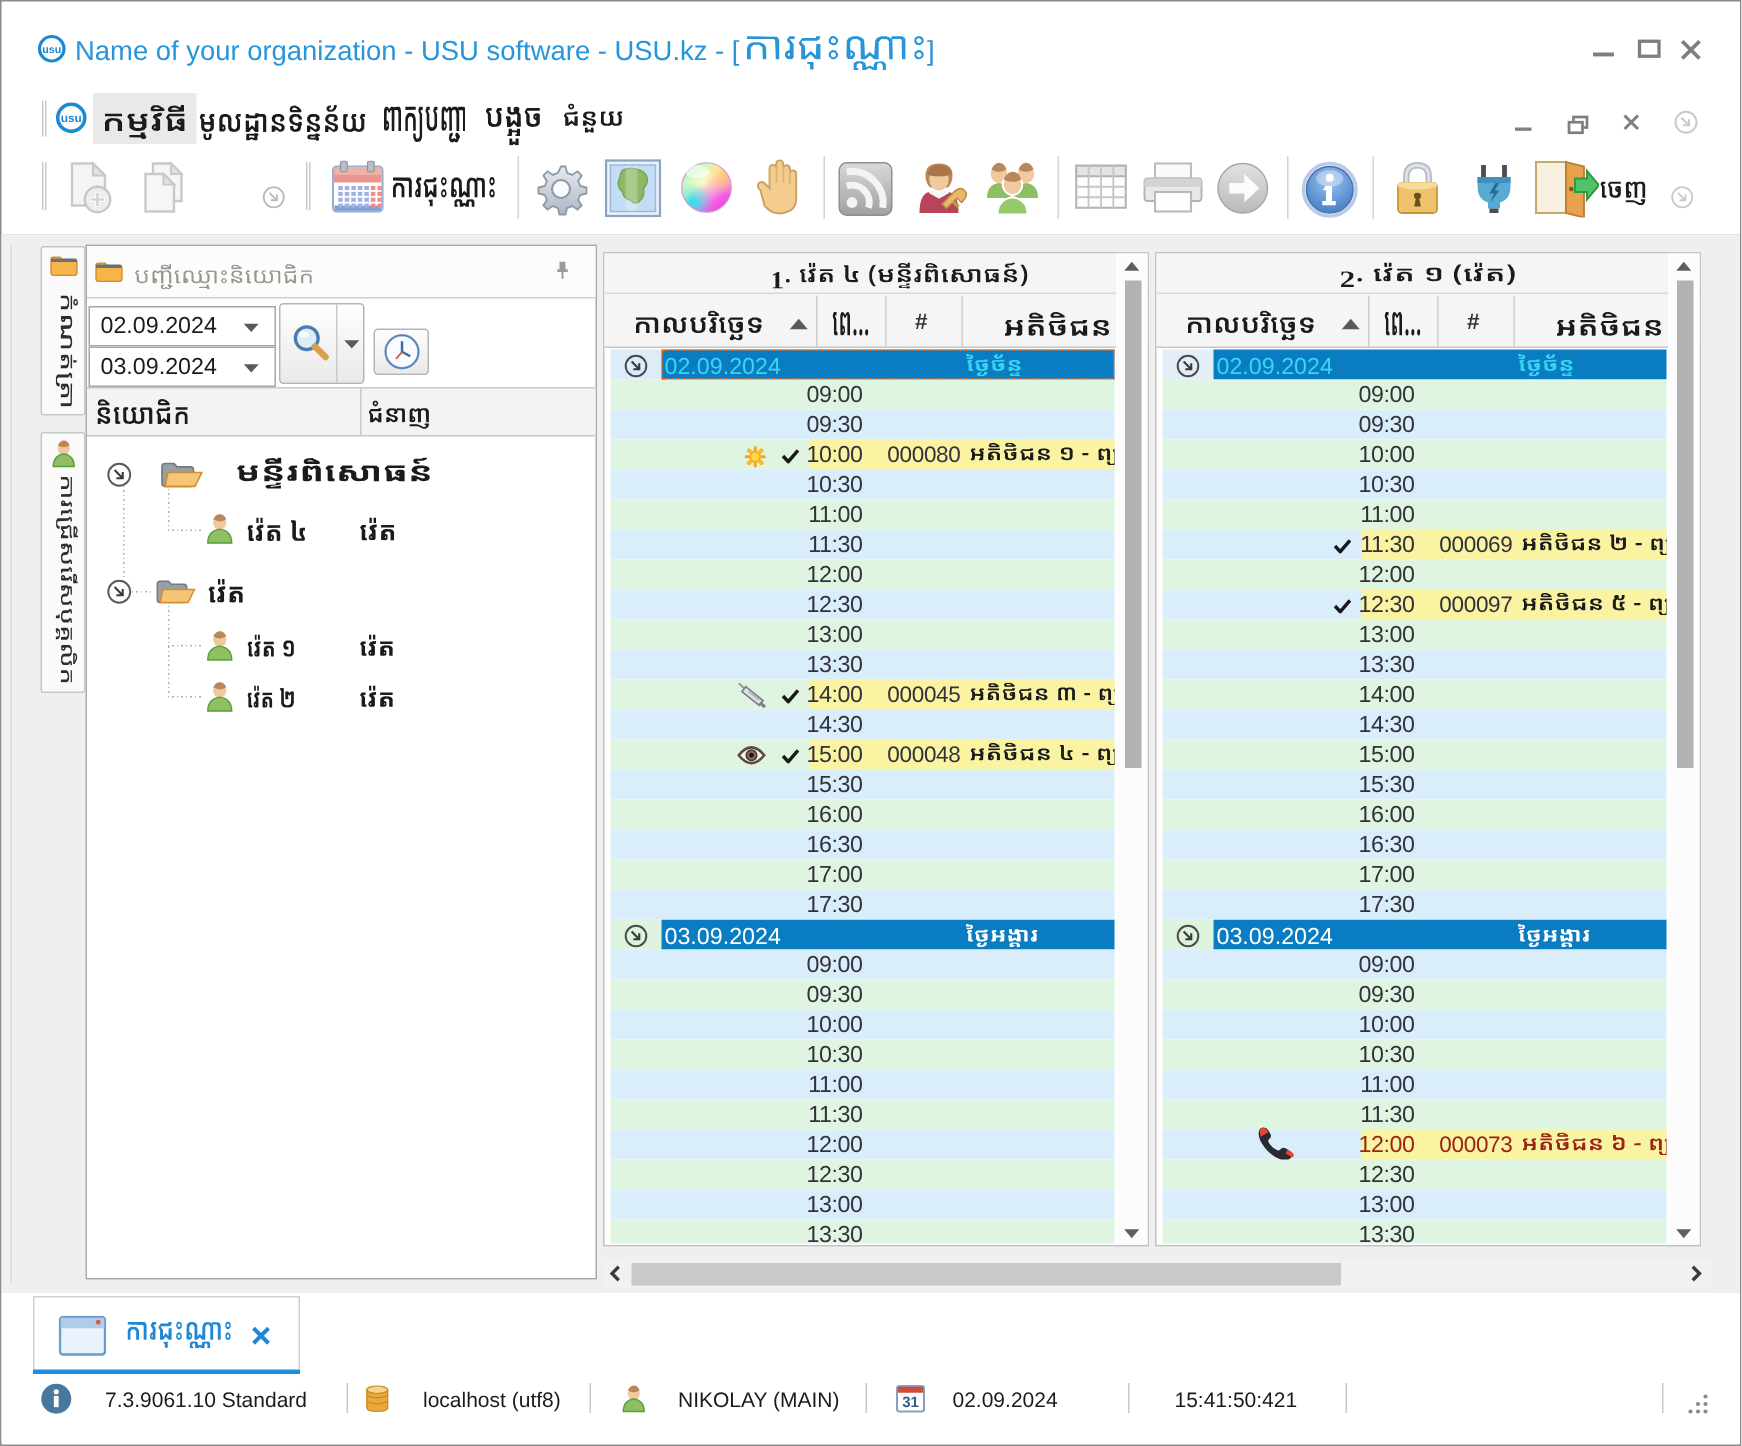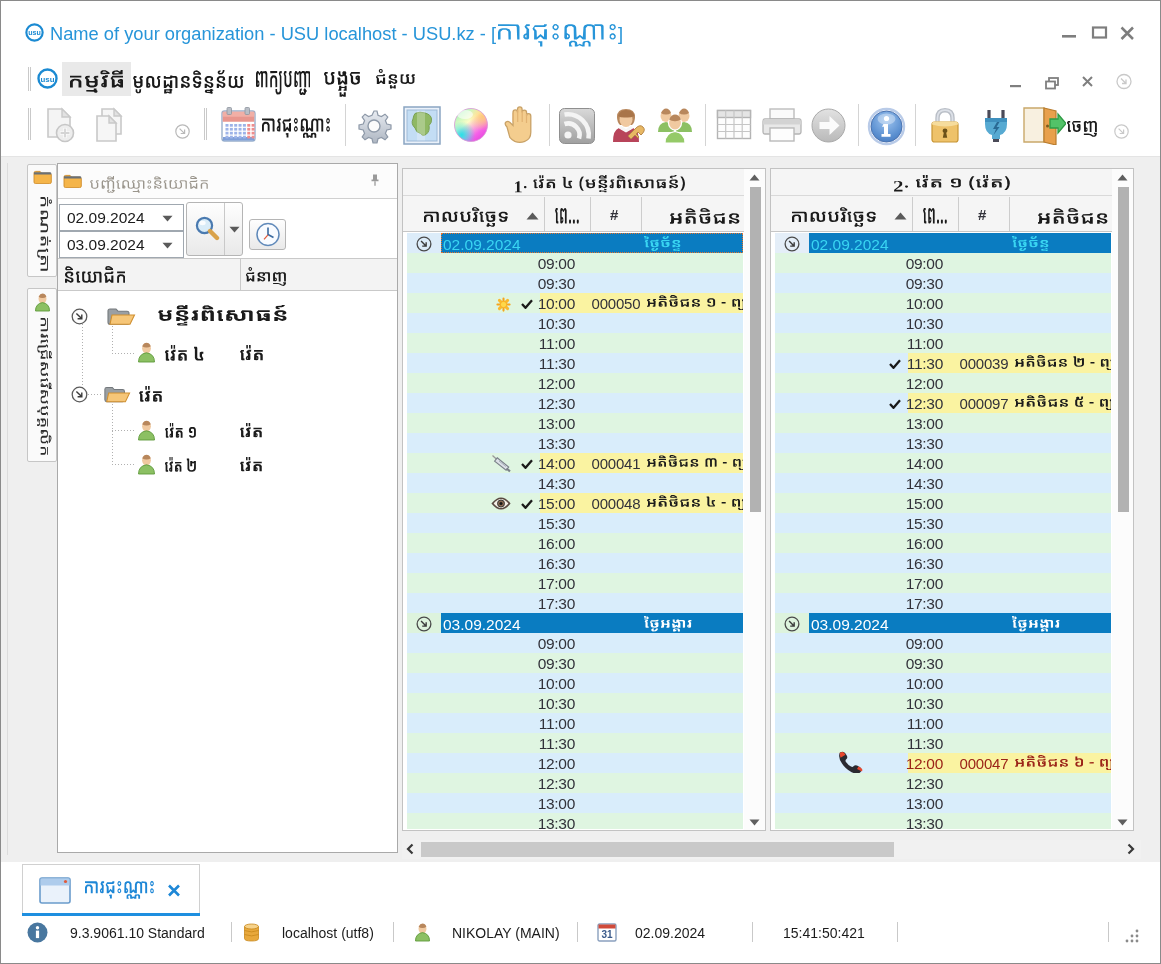--- a/index.html
+++ b/index.html
@@ -7,21 +7,21 @@
 .txt{position:absolute;white-space:nowrap;color:#32323a}
 .grip{position:absolute;width:1px;background:#c9c9c9;box-shadow:2px 0 0 #c9c9c9}
 .vsep{position:absolute;width:1px;background:#d4d4d4}
 .date-cell{position:absolute;height:27px;background:#fff;border:1px solid #a0a8b0;font-size:15.5px;color:#1b1b1b;line-height:26px;padding-left:7px;box-sizing:border-box}
 </style></head><body>
 <div class="a" style="left:0;top:0;width:1159px;height:962px;border:1px solid #8a8a8a"></div>
 <svg class="a" style="left:25px;top:23px" width="19" height="19" viewBox="0 0 24 24">
     <circle cx="12" cy="12" r="10.3" fill="none" stroke="#1b8ad2" stroke-width="2.7"></circle>
     <text x="12" y="15.5" font-family="Liberation Sans" font-size="9" font-weight="bold" fill="#1b8ad2" text-anchor="middle">usu</text>
   </svg>
-<div class="txt" style="left:50px;top:23px;font-size:18.3px;color:#2795d9" id="ttl">Name of your organization - USU localhost - USU.kz - [</div>
+<div class="txt" style="left:50px;top:23px;font-size:18.3px;color:#2795d9" id="ttl">Name of your organization - USU software - USU.kz - [</div>
 <svg class="k" style="left:498.0px;top:24.0px;width:118.00px;height:23.00px" viewBox="0 0 51.62 10.38" preserveAspectRatio="none">
     <path d="M17.6 7.8 17.6 8.4 18.1 8.4 18.4 8.6 18.4 10.1 19.4 10.1 19.4 7.8ZM31.1 8.2 31.1 10.2 32.5 10.2 32.5 9.8 32.0 9.6 32.0 8.6 32.8 8.1 33.6 8.5 33.6 10.2 34.6 10.2 35.6 9.6 36.9 10.2 37.9 10.2 37.9 8.8 38.2 8.2 38.6 8.1 39.2 8.2 39.6 8.8 39.6 10.2 40.5 10.2 40.5 8.4 39.6 7.6 37.5 7.8 37.0 8.4 36.9 9.5 35.8 8.9 34.8 9.5 34.5 8.1 33.6 7.6 32.0 7.6ZM49.8 4.2 48.9 4.9 48.8 6.1 49.4 6.9 50.5 7.0 51.2 6.5 51.5 6.0 51.5 5.2 51.0 4.5 50.5 4.2ZM49.9 4.9 50.5 5.0 50.9 5.5 50.8 6.0 50.4 6.4 49.9 6.4 49.4 5.9 49.4 5.4ZM24.8 4.2 24.0 4.9 23.8 5.4 23.9 6.2 24.8 7.0 25.6 7.0 26.5 6.2 26.6 5.4 25.9 4.4ZM25.0 4.9 25.6 5.0 25.9 5.4 25.9 6.0 25.4 6.4 25.0 6.4 24.5 6.0 24.5 5.2ZM0.4 2.6 0.0 3.6 0.0 7.0 1.1 7.0 1.1 3.5 1.8 2.8 2.1 2.6 3.5 2.6 4.5 3.4 4.6 7.0 5.6 7.0 5.6 3.5 5.0 2.4 3.6 1.9 2.0 1.9 1.1 2.1ZM29.1 1.4 29.0 6.2 29.4 6.9 30.8 6.9 31.5 6.0 31.4 4.8 30.1 4.1 30.1 1.8 30.8 1.0 32.2 0.9 33.1 1.6 33.2 7.0 34.5 7.0 35.9 5.9 37.1 7.0 38.4 7.0 38.4 1.8 39.2 0.9 40.9 1.0 41.4 1.6 41.5 7.0 42.5 7.0 42.4 0.9 44.8 0.9 45.1 1.2 45.2 7.0 46.2 7.0 46.2 1.1 46.0 0.5 45.2 0.1 42.2 0.1 42.1 0.9 41.8 0.5 40.6 0.1 39.1 0.1 37.9 0.6 37.4 1.4 37.1 5.9 35.8 4.8 34.4 6.0 34.2 1.6 34.0 1.0 33.5 0.5 32.4 0.1 30.9 0.1 29.6 0.6ZM30.5 5.0 30.9 5.6 30.2 6.2 30.2 5.0ZM21.4 0.1 20.2 0.1 20.0 0.6 16.1 0.6 15.1 2.0 15.4 2.8 15.8 3.1 15.8 7.0 17.0 7.0 18.6 5.6 19.9 6.9 21.4 7.0 21.4 2.4 20.2 2.4 20.1 5.9 18.6 4.5 17.0 6.0 16.9 3.0 15.9 1.9 16.1 1.4 20.5 1.4 21.2 0.9ZM13.9 0.1 12.4 0.1 11.6 1.1 11.8 1.6 12.5 2.5 12.4 4.2 11.6 4.5 11.1 5.1 11.1 6.2 11.8 6.9 12.9 7.0 13.2 6.9 13.6 6.4 13.6 2.4 12.4 1.0 13.9 0.9ZM12.0 5.1 12.5 5.1 12.4 6.2 11.9 5.9ZM0.0 0.1 0.0 0.9 7.9 0.9 8.2 1.4 8.4 7.0 9.4 7.0 9.4 1.2 9.2 0.8 8.8 0.2ZM49.8 0.0 48.9 0.6 48.8 1.9 49.4 2.6 50.5 2.8 51.2 2.2 51.5 1.8 51.5 1.0 51.0 0.2ZM49.9 0.6 50.5 0.8 50.9 1.2 50.8 1.8 50.4 2.1 49.9 2.1 49.4 1.6 49.4 1.1ZM24.5 0.1 23.8 1.1 23.9 2.0 24.8 2.8 25.6 2.8 26.1 2.5 26.6 1.6 26.5 0.8 25.5 0.0ZM25.0 0.6 25.6 0.8 25.9 1.1 25.9 1.8 25.4 2.1 25.0 2.1 24.5 1.8 24.5 1.1Z" fill="#2795d9" fill-rule="evenodd"></path>
   </svg>
 <div class="txt" style="left:618px;top:23px;font-size:18.3px;color:#2795d9">]</div>
 <svg class="a" style="left:1058px;top:24px" width="84" height="18" viewBox="0 0 84 18">
     <rect x="4" y="11" width="14" height="2.6" fill="#7e7e7e"></rect>
     <rect x="35" y="3.5" width="13" height="10" fill="none" stroke="#7e7e7e" stroke-width="2.2"></rect>
     <path d="M63.5 3.5 L75 15 M75 3.5 L63.5 15" stroke="#7e7e7e" stroke-width="2.5"></path>
   </svg>
 <div class="grip" style="left:28px;top:67px;height:24px"></div>
@@ -421,21 +421,21 @@
 <svg class="a" style="left:416px;top:615.5px" width="16" height="16" viewBox="0 0 17 17">
     <circle cx="8.5" cy="8.5" r="7.3" fill="none" stroke="#4a4a4a" stroke-width="1.4"></circle>
     <path d="M5.4 5.4 L10.6 10.6 M10.8 6.6 v4.2 h-4.2" stroke="#3a3a3a" stroke-width="1.5" fill="none"></path>
   </svg>
 <div class="a" style="left:407px;top:253px;width:336px;height:20px;background:#dff5e1"></div>
 <div class="txt" style="left:535px;top:255px;font-size:15.5px;letter-spacing:-0.3px;width:40px;text-align:right;color:#32323a">09:00</div>
 <div class="a" style="left:407px;top:273px;width:336px;height:20px;background:#d9edfb"></div>
 <div class="txt" style="left:535px;top:275px;font-size:15.5px;letter-spacing:-0.3px;width:40px;text-align:right;color:#32323a">09:30</div>
 <div class="a" style="left:407px;top:293px;width:336px;height:20px;background:#dff5e1"></div>
 <div class="a" style="left:540px;top:293px;width:203px;height:20px;background:#faf3a1"></div>
-<div class="txt" style="left:591.5px;top:294.5px;font-size:15px;letter-spacing:-0.2px;width:46.5px;text-align:right;color:#32323a">000050</div>
+<div class="txt" style="left:591.5px;top:294.5px;font-size:15px;letter-spacing:-0.2px;width:46.5px;text-align:right;color:#32323a">000080</div>
 <div class="a" style="left:646.5px;top:294.5px;width:96px;height:17.5px;overflow:hidden">
     <svg class="k" style="left:0;top:0;width:114.00px;height:15.50px" viewBox="0 0 89.38 13.62" preserveAspectRatio="none">
       <path d="M58.5 6.2 58.5 7.5 61.6 7.5 61.6 6.2ZM9.5 6.2 9.2 7.1 9.2 9.6 9.6 10.2 10.9 10.4 11.6 10.1 12.1 9.6 12.2 8.4 11.9 7.8 10.9 7.1 10.9 6.9 11.8 6.2 12.9 6.2 13.8 6.9 13.9 10.4 15.4 10.2 15.4 7.1 15.1 6.2 14.6 5.8 13.8 5.4 11.8 5.2 10.5 5.5ZM10.9 8.4 11.4 8.6 11.4 9.2 11.1 9.5 10.8 9.4ZM82.9 3.6 82.2 4.5 82.2 4.9 83.0 5.8 83.0 8.9 83.2 9.4 84.2 10.1 85.4 10.4 86.6 10.4 88.1 10.0 89.0 8.9 89.0 5.8 88.0 4.6 89.2 4.5 89.2 3.5 87.4 3.6 86.8 4.5 86.9 5.0 87.5 5.8 87.5 8.6 86.9 9.2 86.4 9.4 85.1 9.2 84.5 8.5 84.5 5.8 83.5 4.6 84.8 4.5 84.8 3.5ZM79.8 3.6 75.0 3.6 74.4 4.8 75.1 5.8 75.1 11.9 74.6 12.5 73.5 12.6 72.9 12.1 72.8 11.1 71.4 11.1 71.5 12.4 72.0 13.0 73.2 13.5 74.6 13.5 76.0 13.0 76.6 12.1 76.6 5.8 75.6 4.6 78.5 4.5 78.9 4.9 79.0 10.4 80.5 10.2 80.5 5.1 80.4 4.4ZM67.4 3.8 66.9 4.5 67.0 10.1 67.6 10.4 68.9 10.2 69.4 10.0 69.8 9.4 69.6 8.0 68.4 7.4 68.4 4.8 68.9 4.5 69.6 5.2 70.1 5.2 70.6 4.6 71.0 4.5 71.4 5.0 71.4 10.4 72.9 10.4 72.9 4.8 72.5 3.9 71.9 3.5 71.1 3.5 69.8 4.2 69.2 3.8 68.6 3.5ZM68.5 8.4 68.9 8.5 69.0 9.0 68.9 9.2 68.4 9.4ZM36.0 4.0 35.4 5.0 35.4 5.9 35.6 6.4 36.1 6.9 37.1 7.4 39.8 8.1 40.0 8.9 39.8 9.2 39.1 9.4 37.9 8.5 36.9 8.2 36.9 7.9 35.4 7.9 35.4 10.4 36.9 10.4 37.0 9.2 39.4 10.4 40.8 10.0 41.5 9.1 41.5 8.2 41.2 7.8 40.4 7.2 37.6 6.5 37.0 6.0 36.9 5.1 37.6 4.5 39.2 4.5 39.9 5.0 39.9 5.2 39.4 5.6 39.4 6.4 40.1 6.4 41.1 5.9 41.4 5.4 41.2 4.5 40.6 3.9 39.2 3.5 37.5 3.5ZM32.8 3.5 31.2 3.5 31.0 4.0 27.1 4.0 26.1 5.2 26.1 5.8 26.8 6.6 26.8 10.4 28.2 10.4 29.8 9.1 31.2 10.4 32.8 10.4 32.8 5.9 31.2 5.9 31.1 8.9 29.8 7.8 28.4 9.0 28.2 6.5 27.1 5.2 27.4 5.0 31.9 5.0 32.6 4.5ZM9.2 3.5 9.4 4.5 15.4 4.4 15.4 3.5ZM0.8 3.5 0.0 4.5 0.1 5.0 0.8 5.8 0.8 9.0 0.4 9.4 0.0 9.4 0.0 10.4 1.4 10.4 2.1 10.1 2.4 7.8 5.2 7.9 5.1 9.2 4.5 9.4 4.5 10.4 5.9 10.4 6.6 10.1 6.8 5.6 5.8 4.6 7.0 4.5 7.0 3.5 5.2 3.5 4.5 4.5 4.6 5.0 5.2 5.8 5.1 6.8 2.2 6.6 2.2 5.6 1.2 4.6 2.5 4.5 2.5 3.5ZM24.0 3.4 22.5 3.4 22.1 3.9 18.4 3.9 17.4 5.1 17.4 5.5 18.0 6.4 18.0 8.8 18.2 9.4 18.8 9.9 19.6 10.2 21.2 10.4 22.8 10.1 23.9 9.2 24.0 5.9 23.8 5.6 22.1 5.5 21.2 6.1 21.1 7.2 21.5 7.8 22.5 8.1 22.5 8.8 21.6 9.4 20.5 9.4 19.6 8.8 19.5 6.2 18.4 5.1 18.5 4.9 23.2 4.8 23.8 4.5ZM22.0 6.5 22.5 6.5 22.4 7.2 22.0 7.0ZM47.8 3.5 47.4 4.1 47.2 5.6 47.5 6.4 48.0 6.9 50.2 7.0 50.2 5.9 49.1 5.9 48.8 5.4 48.9 4.4 49.2 4.0 51.1 3.9 51.8 4.4 51.9 8.4 51.8 8.8 50.9 9.4 49.4 9.2 48.8 8.4 47.4 8.4 47.6 9.5 48.6 10.1 50.0 10.4 51.6 10.2 52.6 9.9 53.0 9.5 53.4 8.4 53.4 4.8 53.1 3.9 52.5 3.2 51.4 2.9 49.2 2.9ZM9.6 1.5 9.6 2.2 10.1 2.8 15.1 2.8 15.1 1.9 13.9 0.9 12.2 0.2 10.6 0.4 10.0 0.8ZM10.8 1.5 11.2 1.1 12.1 1.1 13.1 1.5 13.5 1.9 10.8 1.9ZM18.2 1.0 18.2 2.1 18.8 2.5 23.6 2.5 23.6 1.5 22.0 0.4 21.2 0.1 19.2 0.1 18.8 0.4ZM19.2 1.4 19.9 0.9 20.8 0.9 22.1 1.6 19.2 1.6Z" fill="#1b1b1b" fill-rule="evenodd"></path>
     </svg>
   </div>
 <svg class="a" style="left:520.5px;top:298.5px" width="12" height="10" viewBox="0 0 12 10">
     <path d="M1 5 l3.5 3.8 l6.5 -7.5" stroke="#1a1a1a" stroke-width="2.3" fill="none"></path>
   </svg>
 <svg class="a" style="left:496px;top:296.5px" width="15" height="15" viewBox="0 0 16 16">
     <g stroke="#f5a51d" stroke-width="2.2" stroke-linecap="round">
@@ -456,21 +456,21 @@
 <div class="a" style="left:407px;top:373px;width:336px;height:20px;background:#dff5e1"></div>
 <div class="txt" style="left:535px;top:375px;font-size:15.5px;letter-spacing:-0.3px;width:40px;text-align:right;color:#32323a">12:00</div>
 <div class="a" style="left:407px;top:393px;width:336px;height:20px;background:#d9edfb"></div>
 <div class="txt" style="left:535px;top:395px;font-size:15.5px;letter-spacing:-0.3px;width:40px;text-align:right;color:#32323a">12:30</div>
 <div class="a" style="left:407px;top:413px;width:336px;height:20px;background:#dff5e1"></div>
 <div class="txt" style="left:535px;top:415px;font-size:15.5px;letter-spacing:-0.3px;width:40px;text-align:right;color:#32323a">13:00</div>
 <div class="a" style="left:407px;top:433px;width:336px;height:20px;background:#d9edfb"></div>
 <div class="txt" style="left:535px;top:435px;font-size:15.5px;letter-spacing:-0.3px;width:40px;text-align:right;color:#32323a">13:30</div>
 <div class="a" style="left:407px;top:453px;width:336px;height:20px;background:#dff5e1"></div>
 <div class="a" style="left:540px;top:453px;width:203px;height:20px;background:#faf3a1"></div>
-<div class="txt" style="left:591.5px;top:454.5px;font-size:15px;letter-spacing:-0.2px;width:46.5px;text-align:right;color:#32323a">000041</div>
+<div class="txt" style="left:591.5px;top:454.5px;font-size:15px;letter-spacing:-0.2px;width:46.5px;text-align:right;color:#32323a">000045</div>
 <div class="a" style="left:646.5px;top:454.5px;width:96px;height:17.5px;overflow:hidden">
     <svg class="k" style="left:0;top:0;width:114.00px;height:15.50px" viewBox="0 0 92.38 13.62" preserveAspectRatio="none">
       <path d="M61.5 6.2 61.5 7.5 64.6 7.5 64.6 6.2ZM9.5 6.4 9.4 9.9 9.8 10.2 11.5 10.2 12.1 9.8 12.4 9.1 12.2 8.2 11.8 7.6 10.9 7.4 10.9 7.0 11.8 6.2 12.9 6.2 13.5 6.5 13.9 7.1 13.9 10.4 15.4 10.4 15.4 6.8 14.6 5.8 13.8 5.4 11.8 5.2 10.6 5.5ZM11.0 8.4 11.4 8.5 11.5 9.1 10.9 9.4ZM85.9 3.6 85.2 4.5 85.2 4.9 86.0 5.8 86.0 8.9 86.2 9.4 87.2 10.1 88.4 10.4 89.6 10.4 91.1 10.0 92.0 8.9 92.0 5.8 91.0 4.6 92.2 4.5 92.2 3.5 90.4 3.6 89.8 4.5 89.9 5.0 90.5 5.8 90.5 8.6 89.9 9.2 89.4 9.4 88.1 9.2 87.5 8.5 87.5 5.8 86.5 4.6 87.8 4.5 87.8 3.5ZM82.9 3.8 82.2 3.5 78.1 3.5 77.4 4.5 77.4 4.9 78.1 5.8 78.1 11.8 77.8 12.4 77.2 12.6 76.5 12.6 75.8 12.0 75.8 11.1 74.4 11.1 74.4 12.1 75.1 13.1 76.2 13.5 77.6 13.5 79.0 13.0 79.5 12.2 79.6 5.8 78.6 4.6 81.5 4.5 81.9 4.9 81.9 10.4 83.4 10.4 83.4 4.5ZM70.5 3.6 70.0 4.1 69.8 5.1 69.9 10.0 70.1 10.2 71.4 10.4 72.1 10.1 72.6 9.6 72.8 8.4 72.5 7.9 71.2 7.4 71.2 5.1 71.8 4.5 72.4 5.1 73.0 5.2 74.0 4.5 74.4 5.1 74.4 10.4 75.9 10.2 75.9 5.1 75.5 3.9 74.9 3.5 74.0 3.5 72.8 4.2 72.2 3.8 71.6 3.5ZM71.4 8.4 71.9 8.6 71.9 9.2 71.6 9.5 71.2 9.4ZM36.2 3.9 35.5 4.8 35.4 5.5 35.6 6.2 36.4 7.0 37.1 7.4 39.6 8.0 40.1 8.8 39.6 9.4 39.2 9.4 37.6 8.4 37.1 8.4 36.9 7.9 35.4 7.9 35.4 10.4 36.9 10.4 37.0 9.2 39.4 10.4 40.2 10.2 41.0 9.9 41.4 9.5 41.6 8.6 41.4 7.9 40.5 7.2 38.6 6.9 37.5 6.4 36.9 5.5 37.0 5.0 37.4 4.6 39.2 4.5 39.9 4.9 39.8 5.5 39.4 5.6 39.4 6.4 40.6 6.2 41.4 5.5 41.2 4.4 40.8 3.9 39.4 3.5 37.5 3.5ZM32.9 3.5 31.4 3.5 31.2 3.9 27.2 4.0 26.2 5.1 26.2 5.9 26.8 6.5 26.9 10.4 28.2 10.4 29.9 9.1 31.4 10.4 32.9 10.2 32.8 5.9 31.4 5.9 31.1 8.9 29.8 7.8 28.9 8.6 28.2 8.8 28.2 6.5 27.2 5.5 27.4 5.0 32.2 4.9 32.8 4.4ZM9.4 3.5 9.4 4.5 15.4 4.5 15.4 3.5ZM0.9 3.5 0.1 4.5 0.1 4.9 0.9 5.8 0.9 9.0 0.4 9.4 0.0 9.4 0.1 10.4 1.4 10.4 2.2 10.0 2.5 7.8 5.4 7.9 5.4 9.0 4.6 9.4 4.6 10.4 6.5 10.2 6.9 9.8 6.9 5.8 5.9 4.6 7.1 4.4 7.1 3.5 5.4 3.5 4.8 4.2 4.6 4.9 5.4 5.8 5.2 6.8 2.4 6.6 2.4 5.8 1.4 4.6 2.6 4.4 2.6 3.5ZM24.1 3.4 22.6 3.4 22.2 3.9 18.2 4.0 17.5 5.0 17.5 5.6 18.1 6.4 18.1 8.9 18.5 9.6 19.2 10.1 21.4 10.4 23.1 10.0 23.9 9.4 24.1 8.8 24.1 6.0 23.8 5.6 22.2 5.5 21.4 6.0 21.1 7.1 21.5 7.8 22.6 8.1 22.6 8.5 22.0 9.2 20.5 9.4 19.6 8.8 19.6 6.4 18.5 5.2 18.5 5.0 18.8 4.8 23.4 4.8 24.0 4.2ZM22.2 6.4 22.6 6.5 22.4 7.2 22.0 6.9ZM47.6 3.8 47.4 4.4 47.4 10.4 49.5 10.2 49.5 9.4 48.9 9.2 48.9 4.6 49.5 3.9 50.5 3.9 51.1 4.8 51.1 10.4 52.6 10.4 52.6 4.5 53.2 3.9 54.2 3.9 54.9 4.9 54.9 10.4 56.4 10.2 56.4 4.9 56.1 3.9 55.4 3.1 54.5 2.9 52.9 2.9 51.8 3.4 50.9 2.9 49.0 2.9 48.1 3.2ZM9.8 1.2 9.8 2.4 10.2 2.8 15.1 2.8 15.1 1.8 13.5 0.6 12.8 0.4 10.8 0.4 10.2 0.6ZM10.8 1.6 11.4 1.1 12.2 1.1 13.6 1.9 10.8 1.9ZM18.2 1.2 18.2 2.0 18.8 2.5 23.8 2.5 23.8 1.6 22.5 0.6 20.9 0.0 19.2 0.1 18.6 0.5ZM19.4 1.2 19.9 0.9 20.8 0.9 21.8 1.2 22.1 1.6 19.4 1.6Z" fill="#1b1b1b" fill-rule="evenodd"></path>
     </svg>
   </div>
 <svg class="a" style="left:520.5px;top:458.5px" width="12" height="10" viewBox="0 0 12 10">
     <path d="M1 5 l3.5 3.8 l6.5 -7.5" stroke="#1a1a1a" stroke-width="2.3" fill="none"></path>
   </svg>
 <svg class="a" style="left:491px;top:454px" width="21" height="19" viewBox="0 0 21 19">
     <path d="M1.5 1.5 l6.5 6" stroke="#999" stroke-width="1.3"></path>
@@ -576,21 +576,21 @@
 <div class="a" style="left:775px;top:273px;width:336px;height:20px;background:#d9edfb"></div>
 <div class="txt" style="left:903px;top:275px;font-size:15.5px;letter-spacing:-0.3px;width:40px;text-align:right;color:#32323a">09:30</div>
 <div class="a" style="left:775px;top:293px;width:336px;height:20px;background:#dff5e1"></div>
 <div class="txt" style="left:903px;top:295px;font-size:15.5px;letter-spacing:-0.3px;width:40px;text-align:right;color:#32323a">10:00</div>
 <div class="a" style="left:775px;top:313px;width:336px;height:20px;background:#d9edfb"></div>
 <div class="txt" style="left:903px;top:315px;font-size:15.5px;letter-spacing:-0.3px;width:40px;text-align:right;color:#32323a">10:30</div>
 <div class="a" style="left:775px;top:333px;width:336px;height:20px;background:#dff5e1"></div>
 <div class="txt" style="left:903px;top:335px;font-size:15.5px;letter-spacing:-0.3px;width:40px;text-align:right;color:#32323a">11:00</div>
 <div class="a" style="left:775px;top:353px;width:336px;height:20px;background:#d9edfb"></div>
 <div class="a" style="left:908px;top:353px;width:203px;height:20px;background:#faf3a1"></div>
-<div class="txt" style="left:959.5px;top:354.5px;font-size:15px;letter-spacing:-0.2px;width:46.5px;text-align:right;color:#32323a">000039</div>
+<div class="txt" style="left:959.5px;top:354.5px;font-size:15px;letter-spacing:-0.2px;width:46.5px;text-align:right;color:#32323a">000069</div>
 <div class="a" style="left:1014.5px;top:354.5px;width:96px;height:17.5px;overflow:hidden">
     <svg class="k" style="left:0;top:0;width:114.00px;height:15.50px" viewBox="0 0 91.25 13.62" preserveAspectRatio="none">
       <path d="M60.4 6.2 60.4 7.5 63.6 7.5 63.6 6.2ZM9.6 6.1 9.4 6.6 9.5 10.1 10.9 10.4 12.0 9.9 12.2 9.4 12.2 8.2 11.9 7.8 10.9 7.4 10.9 7.0 11.4 6.4 12.9 6.2 13.2 6.4 13.9 7.1 13.9 10.4 15.4 10.4 15.4 6.9 15.1 6.2 14.6 5.8 13.8 5.4 11.8 5.2 10.5 5.5ZM11.0 8.4 11.4 8.5 11.5 9.0 11.4 9.2 10.9 9.4ZM84.9 3.5 84.1 4.8 84.9 5.8 84.9 8.6 85.2 9.5 86.1 10.1 87.2 10.4 89.2 10.2 90.5 9.6 90.9 9.0 90.9 5.6 89.9 4.6 91.1 4.5 91.1 3.5 89.5 3.5 88.8 4.4 88.6 4.8 89.4 5.8 89.4 8.6 89.0 9.1 88.4 9.4 87.0 9.2 86.4 8.4 86.4 5.6 85.4 4.6 86.6 4.5 86.6 3.5ZM82.0 3.9 81.1 3.5 77.0 3.5 76.2 4.8 77.0 5.8 77.0 12.0 76.5 12.5 75.5 12.6 74.8 12.1 74.6 11.1 73.2 11.1 73.4 12.2 73.9 13.0 75.2 13.5 76.5 13.5 77.8 13.1 78.5 12.1 78.5 5.6 77.5 4.6 80.4 4.5 80.8 4.9 80.9 10.4 82.4 10.4 82.4 4.9ZM69.2 3.8 68.8 4.6 68.8 9.9 69.1 10.2 70.2 10.4 70.9 10.2 71.5 9.8 71.8 9.1 71.5 8.0 71.1 7.6 70.2 7.4 70.2 4.9 70.8 4.5 71.5 5.2 72.0 5.2 72.9 4.5 73.2 4.9 73.2 10.4 74.8 10.4 74.8 4.6 74.5 4.0 73.8 3.5 72.6 3.6 71.8 4.2 70.6 3.5ZM70.6 8.4 70.9 8.6 70.9 9.1 70.2 9.4 70.4 8.4ZM36.2 3.9 35.6 4.5 35.4 5.2 35.4 5.8 35.8 6.5 37.1 7.4 39.6 8.0 40.0 8.4 40.0 9.0 39.6 9.4 39.1 9.4 37.9 8.5 37.1 8.4 36.9 7.9 35.4 7.9 35.4 10.4 36.9 10.4 37.0 9.2 39.4 10.4 40.2 10.2 41.0 9.9 41.5 9.1 41.5 8.1 41.2 7.8 40.5 7.2 37.6 6.5 36.9 5.8 36.9 5.2 37.4 4.6 37.8 4.5 39.2 4.5 39.9 5.0 39.9 5.2 39.4 5.6 39.4 6.4 40.1 6.4 41.0 6.0 41.4 5.5 41.1 4.2 40.1 3.6 37.5 3.5ZM32.8 3.5 31.2 3.5 31.0 4.0 27.0 4.1 26.1 5.2 26.1 5.6 26.8 6.5 26.8 10.4 28.2 10.4 29.9 9.1 31.2 10.4 32.8 10.4 32.8 5.9 31.2 5.9 31.1 8.9 29.8 7.8 28.4 9.0 28.2 6.5 27.1 5.2 27.4 5.0 31.9 5.0 32.6 4.5ZM9.4 3.5 9.4 4.5 15.4 4.5 15.4 3.5ZM0.9 3.5 0.0 4.8 0.8 5.6 0.6 9.2 0.0 9.4 0.0 10.4 1.4 10.4 2.1 10.1 2.4 9.6 2.5 7.8 5.2 7.9 5.1 9.2 4.5 9.4 4.6 10.4 5.9 10.4 6.6 10.1 6.9 9.6 6.9 5.9 5.8 4.6 7.0 4.5 7.0 3.5 5.4 3.5 4.5 4.6 5.2 5.6 5.1 6.8 2.4 6.6 2.2 5.6 1.2 4.6 2.5 4.5 2.5 3.5ZM24.1 3.4 22.5 3.5 22.2 3.9 18.4 3.9 18.0 4.2 17.4 5.4 18.0 6.2 18.1 9.0 18.8 9.9 19.6 10.2 21.4 10.4 22.8 10.1 23.8 9.5 24.1 8.5 24.1 6.2 23.8 5.6 22.2 5.5 21.2 6.1 21.2 7.5 22.6 8.2 22.5 8.8 22.0 9.2 20.5 9.4 19.6 8.8 19.5 6.2 18.5 5.2 18.5 5.0 18.8 4.8 23.2 4.8 23.9 4.4ZM22.2 6.4 22.6 6.5 22.6 7.0 22.4 7.2 22.1 7.1 22.0 6.6ZM46.8 1.2 46.8 2.2 47.4 2.4 47.4 8.1 47.8 9.1 48.9 10.0 50.9 10.4 53.4 10.1 54.6 9.5 55.2 8.4 55.2 2.9 53.6 2.9 52.8 3.6 52.2 3.5 51.5 2.9 49.9 2.9 49.9 6.5 51.8 6.5 51.8 5.6 51.5 5.5 51.6 4.1 52.6 4.9 53.6 4.0 53.6 8.5 52.6 9.2 50.6 9.4 49.5 9.0 48.9 8.0 48.9 1.5 48.6 1.2ZM9.6 1.8 9.8 2.4 10.1 2.8 15.1 2.8 15.1 1.9 14.6 1.4 13.1 0.5 12.2 0.2 10.6 0.4 9.9 1.0ZM10.8 1.6 11.2 1.1 12.1 1.1 13.4 1.6 13.4 2.0 10.8 1.9ZM18.2 1.1 18.2 2.1 18.8 2.5 23.8 2.4 23.8 1.6 22.2 0.5 20.9 0.0 19.2 0.1 18.8 0.4ZM19.4 1.2 19.9 0.9 20.8 0.9 21.5 1.1 22.1 1.6 19.4 1.6Z" fill="#1b1b1b" fill-rule="evenodd"></path>
     </svg>
   </div>
 <svg class="a" style="left:888.5px;top:358.5px" width="12" height="10" viewBox="0 0 12 10">
     <path d="M1 5 l3.5 3.8 l6.5 -7.5" stroke="#1a1a1a" stroke-width="2.3" fill="none"></path>
   </svg>
 <div class="txt" style="left:903px;top:355px;font-size:15.5px;letter-spacing:-0.3px;width:40px;text-align:right;color:#32323a">11:30</div>
 <div class="a" style="left:775px;top:373px;width:336px;height:20px;background:#dff5e1"></div>
@@ -634,21 +634,21 @@
 <div class="a" style="left:775px;top:673px;width:336px;height:20px;background:#d9edfb"></div>
 <div class="txt" style="left:903px;top:675px;font-size:15.5px;letter-spacing:-0.3px;width:40px;text-align:right;color:#32323a">10:00</div>
 <div class="a" style="left:775px;top:693px;width:336px;height:20px;background:#dff5e1"></div>
 <div class="txt" style="left:903px;top:695px;font-size:15.5px;letter-spacing:-0.3px;width:40px;text-align:right;color:#32323a">10:30</div>
 <div class="a" style="left:775px;top:713px;width:336px;height:20px;background:#d9edfb"></div>
 <div class="txt" style="left:903px;top:715px;font-size:15.5px;letter-spacing:-0.3px;width:40px;text-align:right;color:#32323a">11:00</div>
 <div class="a" style="left:775px;top:733px;width:336px;height:20px;background:#dff5e1"></div>
 <div class="txt" style="left:903px;top:735px;font-size:15.5px;letter-spacing:-0.3px;width:40px;text-align:right;color:#32323a">11:30</div>
 <div class="a" style="left:775px;top:753px;width:336px;height:20px;background:#d9edfb"></div>
 <div class="a" style="left:908px;top:753px;width:203px;height:20px;background:#faf3a1"></div>
-<div class="txt" style="left:959.5px;top:754.5px;font-size:15px;letter-spacing:-0.2px;width:46.5px;text-align:right;color:#9b2418">000047</div>
+<div class="txt" style="left:959.5px;top:754.5px;font-size:15px;letter-spacing:-0.2px;width:46.5px;text-align:right;color:#9b2418">000073</div>
 <div class="a" style="left:1014.5px;top:754.5px;width:96px;height:17.5px;overflow:hidden">
     <svg class="k" style="left:0;top:0;width:114.00px;height:15.50px" viewBox="0 0 89.5 13.62" preserveAspectRatio="none">
       <path d="M58.5 6.4 58.5 7.5 61.8 7.5 61.8 6.2ZM9.5 6.4 9.4 9.9 9.8 10.2 11.5 10.2 12.1 9.8 12.4 9.1 12.2 8.2 11.8 7.6 10.9 7.4 10.9 7.0 11.8 6.2 12.9 6.2 13.5 6.5 13.9 7.1 13.9 10.4 15.4 10.4 15.4 6.8 14.6 5.8 13.8 5.4 11.8 5.2 10.6 5.5ZM11.0 8.4 11.4 8.5 11.5 9.1 10.9 9.4ZM83.1 3.5 82.2 4.6 83.0 5.6 83.0 8.4 83.4 9.5 84.2 10.1 85.5 10.4 87.5 10.2 88.4 9.9 88.8 9.5 89.1 8.5 89.1 5.8 88.1 4.6 89.4 4.4 89.4 3.5 87.6 3.5 86.9 4.5 87.0 5.1 87.6 5.9 87.6 8.2 87.5 8.8 87.0 9.2 86.5 9.4 85.2 9.2 84.6 8.6 84.6 5.8 83.8 4.5 84.8 4.5 84.8 3.5ZM80.0 3.8 79.2 3.5 75.2 3.5 74.4 4.6 75.1 5.6 75.1 12.0 74.4 12.6 73.6 12.6 73.0 12.2 72.9 11.1 71.5 11.1 71.5 12.2 72.2 13.1 73.4 13.5 74.8 13.5 75.9 13.1 76.6 12.2 76.8 5.8 75.9 4.5 78.5 4.5 78.9 4.8 79.0 10.4 80.5 10.4 80.5 4.6ZM67.6 3.6 67.1 4.1 66.9 4.8 67.0 10.0 67.2 10.2 68.5 10.4 69.2 10.1 69.9 9.2 69.8 8.1 69.2 7.6 68.4 7.4 68.4 5.0 68.9 4.5 69.6 5.2 70.1 5.2 70.9 4.5 71.1 4.5 71.4 4.8 71.4 10.4 72.9 10.4 72.9 4.5 72.2 3.6 71.1 3.5 69.9 4.2 68.8 3.5ZM68.8 8.4 69.0 8.6 69.0 9.1 68.4 9.4 68.5 8.4ZM36.2 3.9 35.5 4.8 35.4 5.5 35.6 6.2 36.4 7.0 37.1 7.4 39.6 8.0 40.1 8.8 39.6 9.4 39.2 9.4 37.6 8.4 37.1 8.4 36.9 7.9 35.4 7.9 35.4 10.4 36.9 10.4 37.0 9.2 39.4 10.4 40.2 10.2 41.0 9.9 41.4 9.5 41.6 8.6 41.4 7.9 40.5 7.2 38.6 6.9 37.5 6.4 36.9 5.5 37.0 5.0 37.4 4.6 39.2 4.5 39.9 4.9 39.8 5.5 39.4 5.6 39.4 6.4 40.6 6.2 41.4 5.5 41.2 4.4 40.8 3.9 39.4 3.5 37.5 3.5ZM32.9 3.5 31.4 3.5 31.2 3.9 27.2 4.0 26.2 5.1 26.2 5.9 26.8 6.5 26.9 10.4 28.2 10.4 29.9 9.1 31.4 10.4 32.9 10.2 32.8 5.9 31.4 5.9 31.1 8.9 29.8 7.8 28.9 8.6 28.2 8.8 28.2 6.5 27.2 5.5 27.4 5.0 32.2 4.9 32.8 4.4ZM9.4 3.5 9.4 4.5 15.4 4.5 15.4 3.5ZM0.9 3.5 0.1 4.5 0.1 4.9 0.9 5.8 0.9 9.0 0.4 9.4 0.0 9.4 0.1 10.4 1.4 10.4 2.2 10.0 2.5 7.8 5.4 7.9 5.4 9.0 4.6 9.4 4.6 10.4 6.5 10.2 6.9 9.8 6.9 5.8 5.9 4.6 7.1 4.4 7.1 3.5 5.4 3.5 4.8 4.2 4.6 4.9 5.4 5.8 5.2 6.8 2.4 6.6 2.4 5.8 1.4 4.6 2.6 4.4 2.6 3.5ZM24.1 3.4 22.6 3.4 22.2 3.9 18.2 4.0 17.5 5.0 17.5 5.6 18.1 6.4 18.1 8.9 18.5 9.6 19.2 10.1 21.4 10.4 23.1 10.0 23.9 9.4 24.1 8.8 24.1 6.0 23.8 5.6 22.2 5.5 21.4 6.0 21.1 7.1 21.5 7.8 22.6 8.1 22.6 8.5 22.0 9.2 20.5 9.4 19.6 8.8 19.6 6.4 18.5 5.2 18.5 5.0 18.8 4.8 23.4 4.8 24.0 4.2ZM22.2 6.4 22.6 6.5 22.4 7.2 22.0 6.9ZM47.4 1.4 47.4 4.9 48.9 4.9 49.0 4.4 49.6 3.9 51.0 3.9 51.9 4.8 51.8 8.5 51.1 9.1 50.6 9.2 49.4 9.0 48.9 8.4 48.9 7.5 49.4 6.9 50.6 6.8 50.6 5.9 48.9 5.9 48.2 6.1 47.6 6.8 47.4 7.4 47.4 8.6 47.8 9.4 48.5 10.0 50.0 10.4 51.6 10.2 52.5 9.9 53.0 9.4 53.4 8.5 53.4 4.6 53.0 3.8 52.5 3.2 51.1 2.8 48.9 3.0 48.9 1.4ZM9.8 1.2 9.8 2.4 10.2 2.8 15.1 2.8 15.1 1.8 13.5 0.6 12.8 0.4 10.8 0.4 10.2 0.6ZM10.8 1.6 11.4 1.1 12.2 1.1 13.6 1.9 10.8 1.9ZM18.2 1.2 18.2 2.0 18.8 2.5 23.8 2.5 23.8 1.6 22.5 0.6 20.9 0.0 19.2 0.1 18.6 0.5ZM19.4 1.2 19.9 0.9 20.8 0.9 21.8 1.2 22.1 1.6 19.4 1.6Z" fill="#9b2418" fill-rule="evenodd"></path>
     </svg>
   </div>
 <svg class="a" style="left:836px;top:750px" width="28" height="24" viewBox="0 0 28 24">
     <path d="M4 2.5 q3.5 -2 5.5 1 l1.5 2.5 q1 2 -1 3.5 q-1 1 0 2.5 q2 3 5 4.5 q1.5 1 2.5 -0.2 q1.5 -1.8 3.5 -0.8 l2.8 1.6 q3 2 0.8 4.8 q-2.2 2.8 -5.8 1.6 q-6.5 -2.2 -11.2 -7.8 q-4.5 -5.5 -4.5 -9.8 q0.1 -2.4 0.9 -3.4z" fill="#2a2a30"></path>
     <path d="M3.8 2.8 q3 -1.8 4.8 0.6 l0.9 1.4 l-5 3 q-0.8 -2.8 -0.7 -5z" fill="#e8472e"></path>
     <path d="M22.5 16.5 l2.6 1.5 q2.2 1.6 0.9 3.6 l-5 -2.6z" fill="#e8472e"></path>
   </svg>
@@ -695,21 +695,21 @@
     <path d="M18.8 8.0 18.8 8.6 19.1 8.6 19.4 8.9 19.4 10.2 20.9 10.2 20.9 7.9ZM32.4 8.4 32.4 10.4 34.1 10.4 34.1 9.8 33.6 9.6 33.6 9.0 34.1 8.5 34.8 8.5 35.1 8.8 35.2 10.4 36.8 10.4 37.5 9.9 38.5 10.4 40.0 10.4 40.0 8.9 40.5 8.5 41.0 8.5 41.5 8.9 41.5 10.4 42.9 10.4 42.9 8.5 42.6 8.1 41.9 7.8 39.2 7.9 38.8 8.2 38.4 9.4 37.8 9.0 36.6 9.2 36.4 8.1 35.6 7.8 33.4 7.8ZM52.0 4.2 51.5 4.4 50.9 5.0 50.8 6.2 51.4 7.0 52.2 7.2 53.0 7.0 53.5 6.5 53.6 5.4 53.0 4.5ZM51.9 5.1 52.5 5.1 52.9 5.8 52.4 6.4 51.8 6.2 51.5 5.9ZM26.6 4.2 25.6 4.8 25.2 5.9 25.8 6.9 26.9 7.2 28.0 6.6 28.2 6.1 28.2 5.4 27.6 4.5ZM26.5 5.1 27.0 5.1 27.4 5.5 27.4 6.0 27.0 6.4 26.5 6.4 26.1 6.0 26.1 5.5ZM0.4 2.9 0.0 3.8 0.0 7.1 1.5 7.1 1.5 3.9 2.1 3.1 3.6 3.0 4.5 3.8 4.5 7.1 6.0 7.1 6.0 3.5 5.2 2.5 4.4 2.1 2.4 2.0 1.6 2.1ZM30.8 1.4 30.6 6.5 31.0 7.0 32.2 7.1 33.0 6.9 33.6 6.0 33.6 5.2 33.0 4.4 32.1 4.1 32.1 2.0 32.9 1.2 34.0 1.2 34.8 1.9 34.8 7.1 36.2 7.1 37.6 6.1 38.9 7.1 40.4 7.1 40.4 2.0 41.1 1.2 42.2 1.2 43.0 1.9 43.0 7.1 44.5 7.1 44.5 1.2 46.4 1.2 46.9 2.0 46.9 7.1 48.4 7.1 48.4 1.6 48.2 1.0 47.6 0.4 44.1 0.2 44.0 0.9 43.1 0.4 40.9 0.2 39.5 0.8 38.9 1.9 38.8 5.6 37.5 4.8 36.4 5.8 36.2 1.6 36.0 1.1 35.2 0.5 34.2 0.2 32.6 0.2 31.2 0.8ZM32.5 5.1 32.8 5.4 32.8 5.9 32.1 6.1 32.2 5.1ZM22.9 0.2 21.4 0.2 21.1 0.8 17.2 0.8 16.2 2.0 16.2 2.5 16.9 3.4 16.9 7.1 18.4 7.1 19.9 5.9 21.4 7.1 22.9 7.1 22.9 2.6 21.4 2.6 21.2 5.6 19.9 4.5 18.5 5.8 18.4 3.2 17.2 2.0 17.5 1.8 22.0 1.8 22.8 1.2ZM14.9 0.2 13.0 0.2 12.1 1.4 12.2 1.9 13.1 2.9 13.1 4.1 12.2 4.5 11.6 5.4 11.8 6.5 12.4 7.0 13.8 7.1 14.4 6.9 14.5 6.6 14.6 2.5 13.5 1.4 14.9 1.1ZM12.6 5.2 13.1 5.2 13.0 6.2 12.5 6.0ZM0.0 0.2 0.0 1.2 8.1 1.4 8.4 1.9 8.4 7.1 9.9 7.1 9.9 1.4 9.4 0.5 8.6 0.2ZM52.0 0.0 51.4 0.2 50.9 0.8 50.8 2.0 51.5 2.9 52.5 3.0 53.5 2.2 53.6 1.1 53.0 0.2ZM51.9 0.9 52.4 0.9 52.9 1.5 52.6 2.0 51.9 2.1 51.6 1.9 51.5 1.4ZM26.6 0.0 26.0 0.2 25.5 0.8 25.2 1.6 25.8 2.6 26.5 3.0 27.1 3.0 28.0 2.4 28.2 1.9 28.2 1.1 27.8 0.4ZM26.5 0.9 27.0 0.9 27.4 1.2 27.4 1.8 27.0 2.1 26.5 2.1 26.1 1.8 26.1 1.2Z" fill="#1e87d6" fill-rule="evenodd"></path>
   </svg>
 <svg class="a" style="left:167px;top:884px" width="14" height="13" viewBox="0 0 14 13">
     <path d="M2 1.5 L12 11.5 M12 1.5 L2 11.5" stroke="#1e87d6" stroke-width="2.6"></path>
   </svg>
 <svg class="a" style="left:27px;top:922px" width="21" height="21" viewBox="0 0 21 21">
     <circle cx="10.5" cy="10.5" r="10" fill="#49779f"></circle>
     <circle cx="10.5" cy="5.8" r="1.7" fill="#fff"></circle>
     <rect x="8.9" y="8.6" width="3.2" height="7.5" fill="#fff"></rect>
   </svg>
-<div class="txt" style="left:70px;top:925px;font-size:14px;color:#1b1b1b">9.3.9061.10 Standard</div>
+<div class="txt" style="left:70px;top:925px;font-size:14px;color:#1b1b1b">7.3.9061.10 Standard</div>
 <div class="a" style="left:231px;top:922px;width:1px;height:20px;background:#c9c9c9"></div>
 <svg class="a" style="left:243px;top:923px" width="17" height="19" viewBox="0 0 17 19">
     <path d="M1.5 3.5 v12 q0 2.5 7 2.5 q7 0 7 -2.5 v-12" fill="#e8a83c"></path>
     <ellipse cx="8.5" cy="3.5" rx="7" ry="2.5" fill="#f6d28a" stroke="#c8881c" stroke-width="0.8"></ellipse>
     <path d="M1.5 7.5 q7 2.8 14 0 M1.5 11.5 q7 2.8 14 0" stroke="#c8881c" stroke-width="0.8" fill="none"></path>
     <path d="M1.5 3.5 v12 q0 2.5 7 2.5 q7 0 7 -2.5 v-12" fill="none" stroke="#c8881c" stroke-width="0.8"></path>
   </svg>
 <div class="txt" style="left:282px;top:925px;font-size:14px;color:#1b1b1b">localhost (utf8)</div>
 <div class="a" style="left:393px;top:922px;width:1px;height:20px;background:#c9c9c9"></div>
 <svg class="a" style="left:414px;top:923px" width="17" height="19" viewBox="0 0 17 19">

